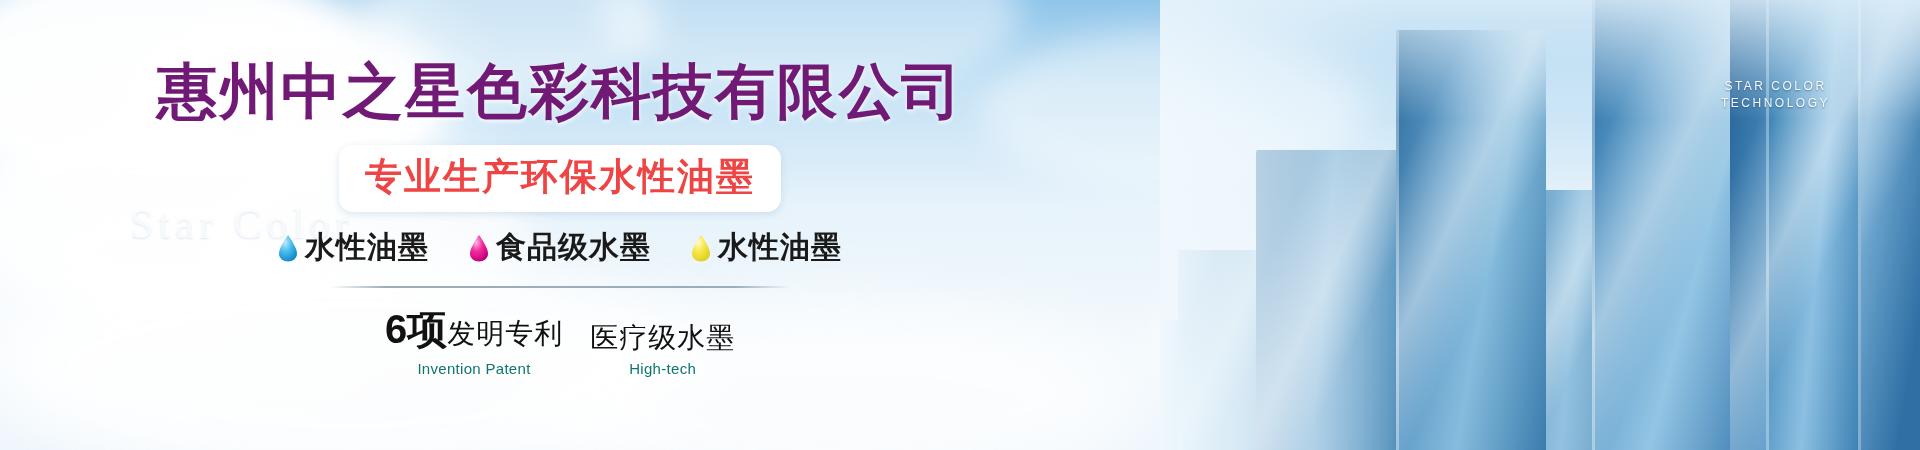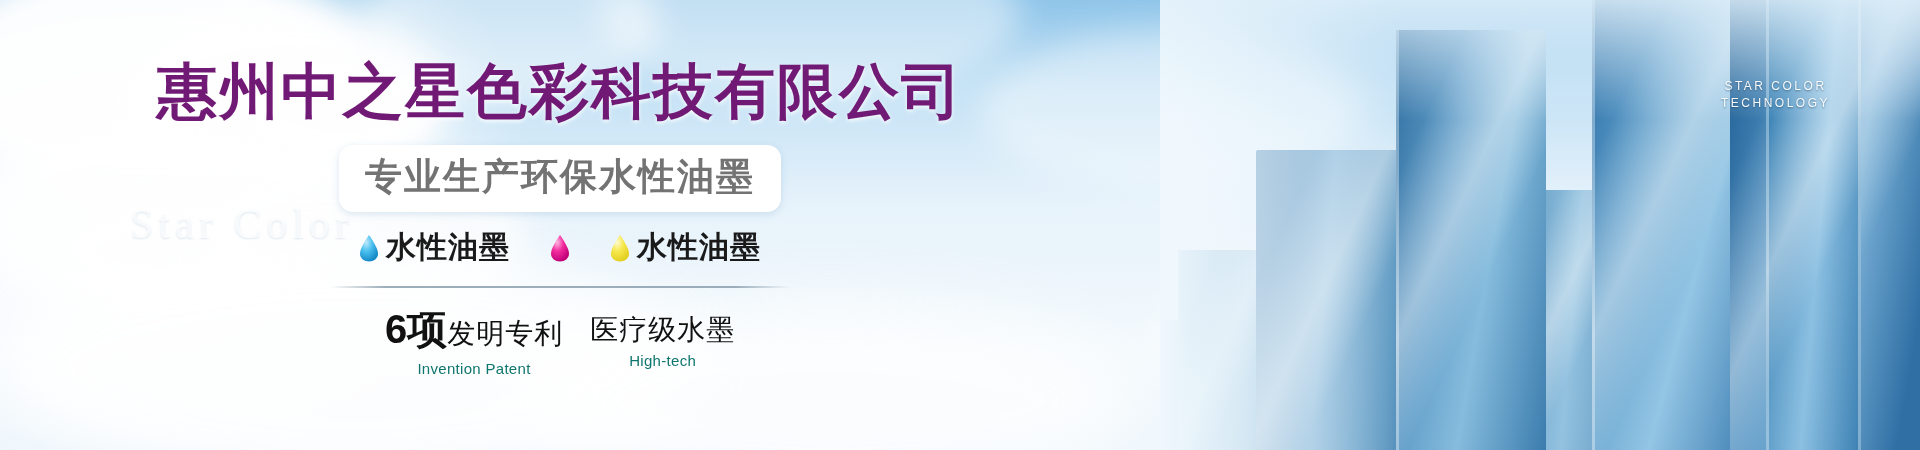--- a/index.html
+++ b/index.html
@@ -110,21 +110,21 @@
   }
   .pill{
     margin-top:12px;
     background:#ffffff;
     border-radius:14px;
     padding:7px 26px 10px;
     box-shadow:0 2px 7px rgba(110,160,200,.25);
   }
   .pill-text{
     font-size:37px;font-weight:bold;letter-spacing:2px;
-    color:#737373;white-space:nowrap;font-family:Liberation Serif, serif;
+    color:#ef4444;white-space:nowrap;font-family:Liberation Serif, serif;
   }
 
   .features{
     margin-top:15px;
     display:flex;align-items:center;gap:40px;
     white-space:nowrap;
   }
   .feat{display:flex;align-items:center;gap:7px;}
   .feat-label{
     font-size:30px;font-weight:bold;color:#1a1a1a;letter-spacing:1px;
@@ -132,21 +132,21 @@
   .drop{width:20px;height:28px;display:block;}
 
   .divider{
     margin-top:18px;
     width:460px;height:2px;
     background:linear-gradient(90deg,rgba(150,170,185,0) 0%,rgba(140,160,175,.85) 12%,rgba(140,160,175,.85) 88%,rgba(150,170,185,0) 100%);
   }
 
   .credentials{
     margin-top:14px;
-    display:flex;align-items:center;gap:27px;
+    display:flex;align-items:flex-end;gap:27px;
   }
   .cred{display:flex;flex-direction:column;align-items:center;}
   .cred-cn{
     display:flex;align-items:baseline;color:#111;white-space:nowrap;
   }
   .cred-big{font-size:40px;font-weight:bold;letter-spacing:0px;}
   .cred-small{font-size:28px;font-weight:normal;letter-spacing:1px;}
   .cred-en{
     margin-top:3px;
     font-size:15px;color:#0f766e;letter-spacing:.3px;
@@ -245,20 +245,21 @@
         <svg class="drop" viewBox="0 0 20 28">
           <defs>
               <radialGradient id="g2" cx="35%" cy="28%" r="75%">
             <stop offset="0%" stop-color="#ffb7e4"></stop>
                 <stop offset="45%" stop-color="#f22d9e"></stop>
                 <stop offset="100%" stop-color="#c10077"></stop>
           </radialGradient>
             </defs>
           <path d="M10 1 C10 1 19 13.5 19 19.6 C19 24.4 15 27.4 10 27.4 C5 27.4 1 24.4 1 19.6 C1 13.5 10 1 10 1 Z" fill="url(#g2)"></path>
         </svg>
+        <span class="feat-label">食品级水墨</span>
       </div>
 
       <div class="feat">
         <svg class="drop" viewBox="0 0 20 28">
           <defs>
               <radialGradient id="g3" cx="35%" cy="28%" r="75%">
             <stop offset="0%" stop-color="#fffbd0"></stop>
                 <stop offset="45%" stop-color="#f7e84f"></stop>
                 <stop offset="100%" stop-color="#e3cf20"></stop>
           </radialGradient>

